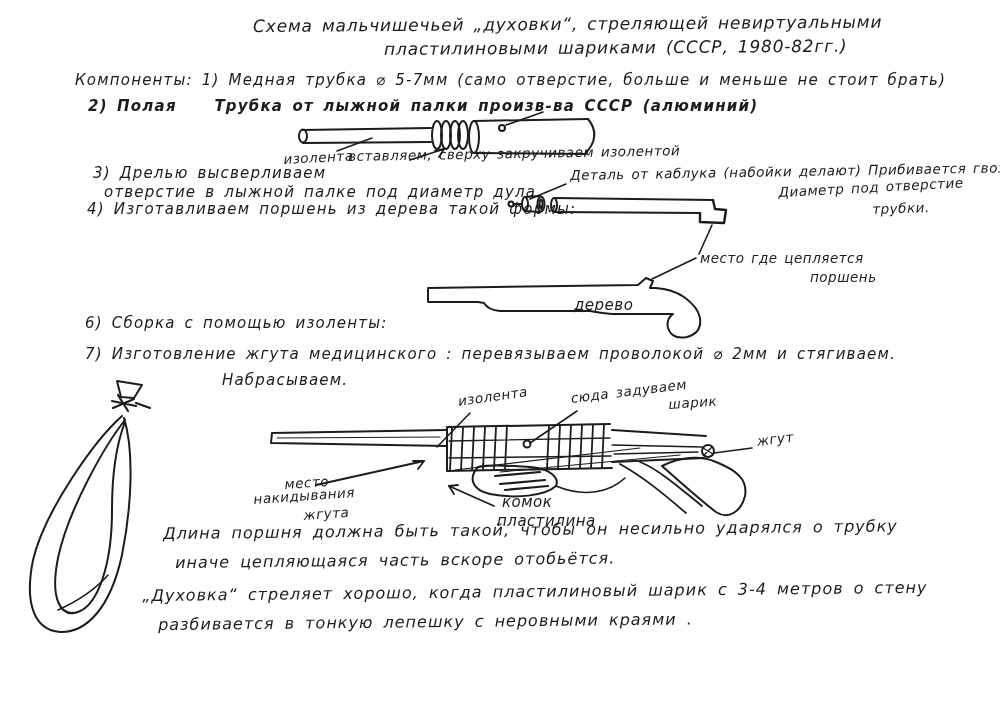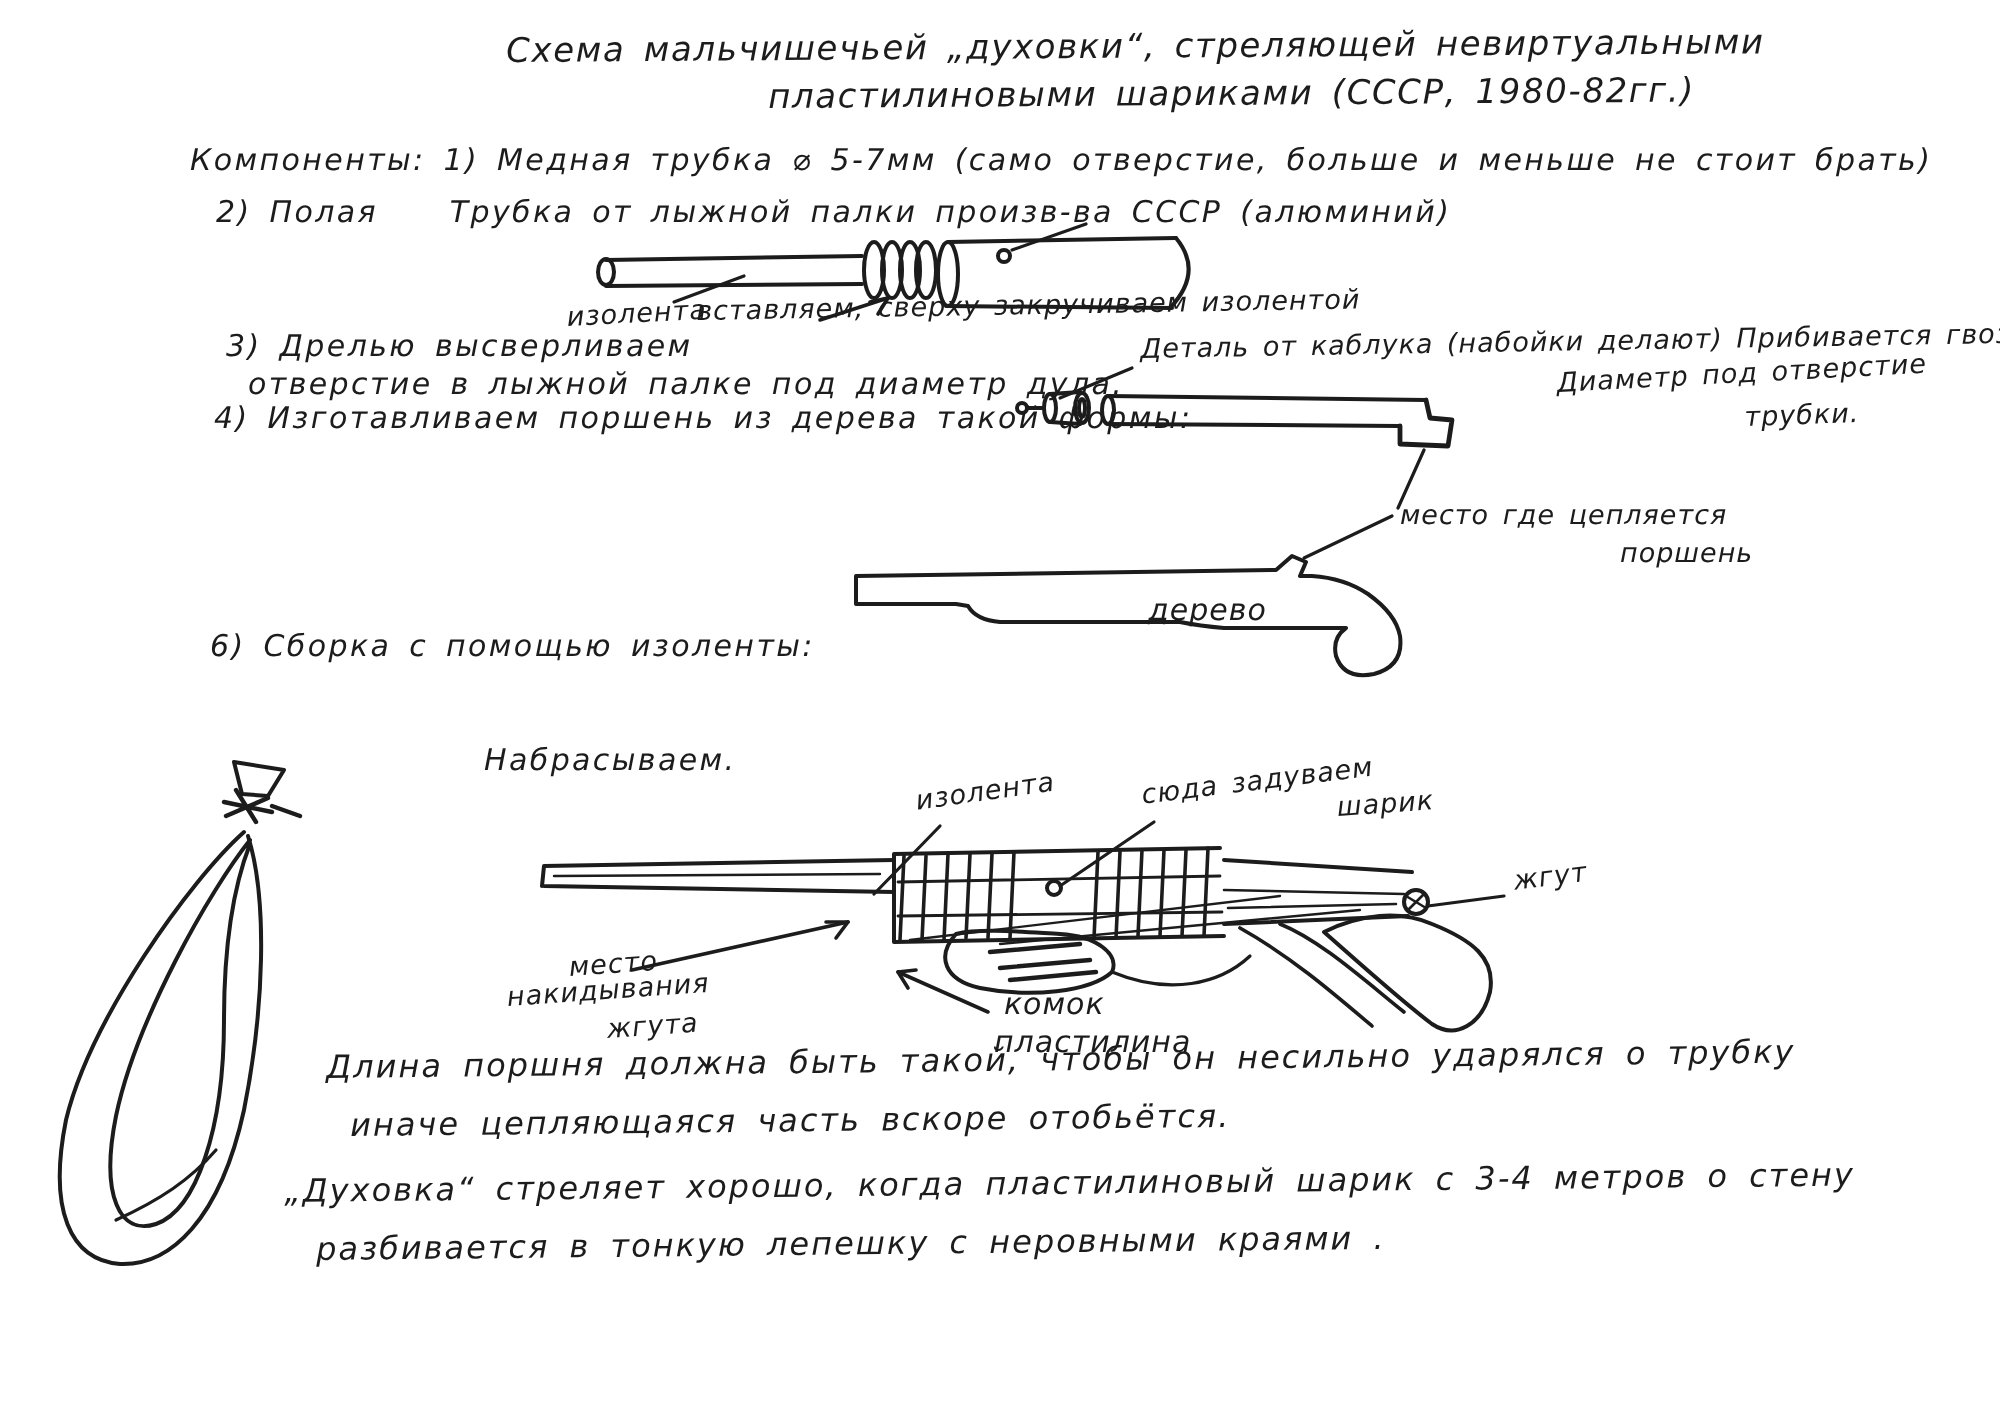--- a/index.html
+++ b/index.html
@@ -5,24 +5,24 @@
   html,body{margin:0;padding:0;background:#e8e8e8;}
   .page{
     position:relative;width:1000px;height:709px;background:#ffffff;
     overflow:hidden;font-family:"DejaVu Sans",sans-serif;
   }
   .hw{
     position:absolute;font-style:italic;color:#1c1c1c;white-space:nowrap;
     transform-origin:left top;line-height:1.1;
   }
   .t-title{font-size:17px;letter-spacing:0.8px;word-spacing:3px;}
-  .t-step {font-size:15px;letter-spacing:1.2px;word-spacing:3px;margin-left:20px;}
+  .t-step {font-size:15px;letter-spacing:1.2px;word-spacing:3px;}
   .t-label{font-size:13.5px;letter-spacing:0.5px;word-spacing:2px;}
   .t-note {font-size:16px;letter-spacing:1px;word-spacing:4px;}
-  .pre{white-space:pre;}
+  .pre{white-space:pre;font-weight:bold;}
   svg{position:absolute;left:0;top:0;}
   svg path,svg line,svg ellipse,svg circle{
     stroke:#1c1c1c;fill:none;stroke-linecap:round;stroke-linejoin:round;
   }
 </style>
 </head>
 <body>
 
 <div class="page">
 
@@ -128,20 +128,21 @@
   <div class="hw t-label" style="left:778px;top:185px;transform:rotate(-3deg)">Диаметр под отверстие</div>
   <div class="hw t-label" style="left:872px;top:202px;transform:rotate(-2deg)">трубки.</div>
 
 
   <div class="hw t-label" style="left:700px;top:251px">место где цепляется</div>
   <div class="hw t-label" style="left:810px;top:270px">поршень</div>
 
   <div class="hw t-label" style="left:574px;top:297px;font-size:15px">дерево</div>
 
   <div class="hw t-step" style="left:85px;top:315px">6) Сборка с помощью изоленты:</div>
+  <div class="hw t-step" style="left:85px;top:346px">7) Изготовление жгута медицинского : перевязываем проволокой ⌀ 2мм и стягиваем.</div>
   <div class="hw t-step" style="left:222px;top:372px">Набрасываем.</div>
 
   <div class="hw t-label" style="left:457px;top:394px;transform:rotate(-8deg)">изолента</div>
   <div class="hw t-label" style="left:570px;top:391px;transform:rotate(-7deg)">сюда задуваем</div>
   <div class="hw t-label" style="left:668px;top:397px;transform:rotate(-4deg)">шарик</div>
   <div class="hw t-label" style="left:756px;top:434px;transform:rotate(-7deg)">жгут</div>
 
   <div class="hw t-label" style="left:284px;top:477px;transform:rotate(-4deg)">место</div>
   <div class="hw t-label" style="left:253px;top:492px;transform:rotate(-4deg)">накидывания</div>
   <div class="hw t-label" style="left:303px;top:508px;transform:rotate(-4deg)">жгута</div>

